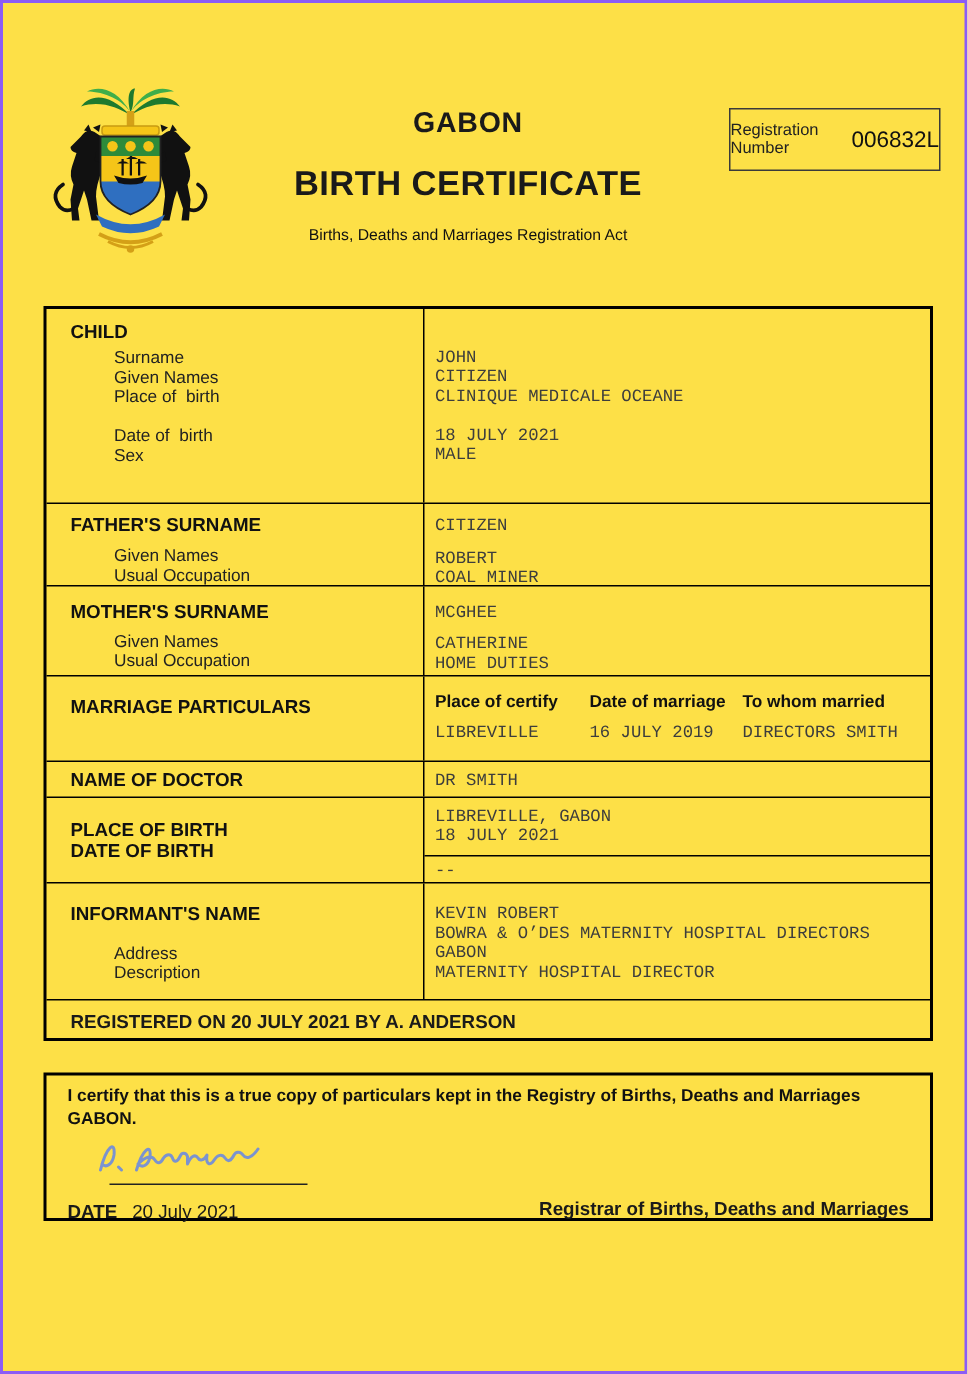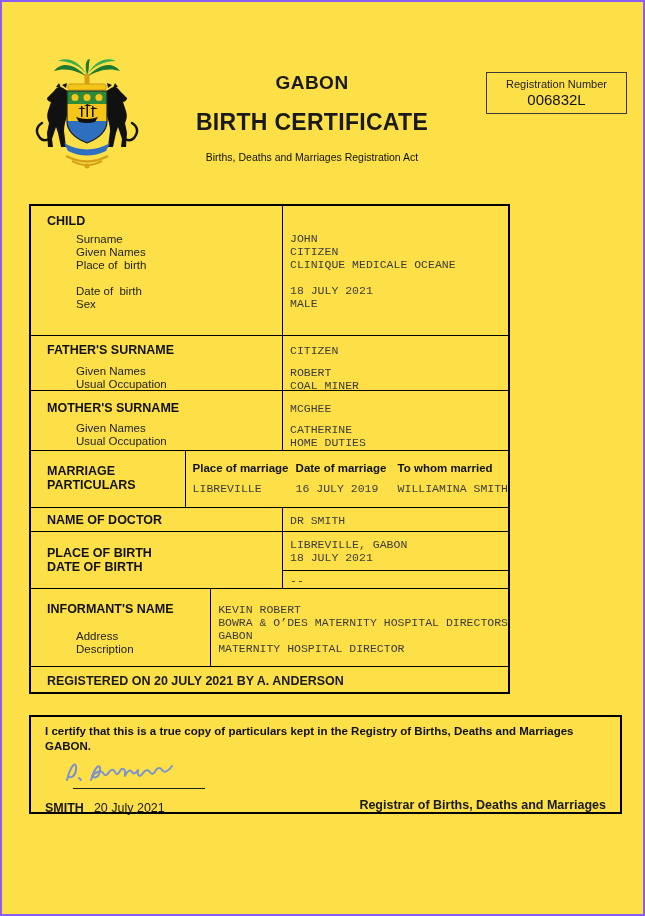--- a/index.html
+++ b/index.html
@@ -14,28 +14,28 @@
     overflow:hidden;
   }
   
   .arms { position:absolute; left:30px; top:56px; width:110px; height:114px; }
   .title-block { position:absolute; left:150px; top:70px; width:320px; text-align:center; }
   .country { font-size:19px; font-weight:bold; letter-spacing:.5px; }
   .doc-title { font-size:23px; font-weight:bold; margin-top:15px; letter-spacing:.3px; }
   .subtitle { font-size:10.5px; margin-top:15px; color:#111; }
   .reg-box {
     position:absolute; left:484px; top:70px; width:141px; height:42px;
-    border:1px solid #3a3a3a; display:flex; flex-direction:column;
+    border:1px solid #3a3a3a; display:flex; flex-direction:row;
     align-items:center; justify-content:center;
   }
   .reg-label { font-size:11px; color:#222; }
   .reg-number { font-size:15px; color:#111; margin-top:1px; }
   
   .doc-table {
-    position:absolute; left:27px; top:202px; width:481px;
+    position:absolute; left:27px; top:202px; width:593px;
     border:2px solid #000;
   }
   .row { display:flex; border-bottom:1px solid #000; }
   .row:last-child { border-bottom:none; }
   .cell-l { width:251px; padding-left:16px; }
   .cell-r { flex:1; border-left:1px solid #000; padding-left:7px; }
   .sec-title { font-size:12.5px; font-weight:bold; color:#111; }
   .lbl { font-size:11.5px; line-height:13px; color:#222; white-space:pre; }
   .lbl-indent { margin-left:29px; }
   .gap { margin-top:13px; }
@@ -189,28 +189,28 @@
         <div class="val">HOME DUTIES</div>
       </div>
     </div>
 
     <div class="row" style="height:57px">
       <div class="cell-l" style="padding-top:13px">
         <div class="sec-title">MARRIAGE PARTICULARS</div>
       </div>
       <div class="cell-r" style="padding-top:11px">
         <div class="mar-grid">
-          <div class="mar-head">Place of marriage</div>
+          <div class="mar-head">Place of certify</div>
           <div class="mar-head">Date of marriage</div>
           <div class="mar-head">To whom married</div>
         </div>
         <div class="mar-grid" style="margin-top:8px">
           <div class="val">LIBREVILLE</div>
           <div class="val">16 JULY 2019</div>
-          <div class="val">WILLIAMINA SMITH</div>
+          <div class="val">DIRECTORS SMITH</div>
         </div>
       </div>
     </div>
 
     <div class="row" style="height:24px">
       <div class="cell-l" style="padding-top:5px">
         <div class="sec-title">NAME OF DOCTOR</div>
       </div>
       <div class="cell-r" style="padding-top:6px">
         <div class="val">DR SMITH</div>
@@ -262,21 +262,21 @@
         <path d="M8 24 C12 8 18 4 17 14 C16 20 12 23 9 20 M20 22 l2 2
                  M32 24 C36 10 42 6 41 15 C40 21 36 23 33 20 C38 15 42 14 44 17 C46 20 48 20 50 16
                  C52 13 55 13 56 16 C57 19 59 19 61 15 C62 12 65 12 66 15 L66 20
                  C68 15 71 13 73 16 C74 18 77 18 79 14 C78 20 81 22 84 17
                  C86 14 89 13 91 16 C93 19 95 18 97 14 C98 12 101 11 103 14 C105 17 109 16 113 10" stroke="#7b93cf" stroke-width="2" fill="none" stroke-linecap="round" stroke-linejoin="round"></path>
       </svg>
       <div class="sig-line"></div>
     </div>
     <div class="cert-bottom">
       <div>
-        <span class="date-label">SMITH</span><span class="date-value">20 July 2021</span>
+        <span class="date-label">DATE</span><span class="date-value">20 July 2021</span>
       </div>
       <div class="registrar">Registrar of Births, Deaths and Marriages</div>
     </div>
   </div>
 
   <div class="logo">
     <div class="logo-bar"></div>
   </div>
 
 </div>

